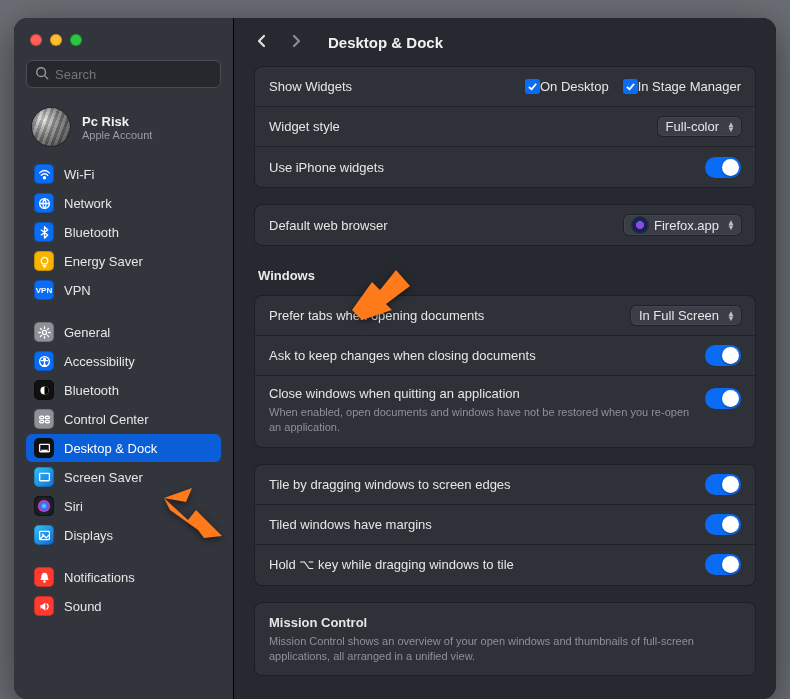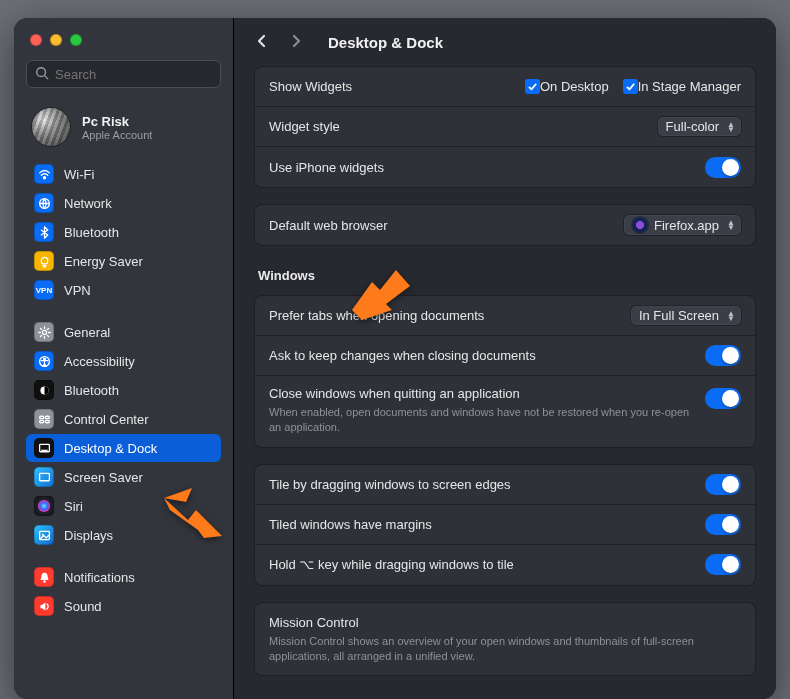--- a/index.html
+++ b/index.html
@@ -418,21 +418,21 @@
         <div class="row">
           <div class="row-label">Hold ⌥ key while dragging windows to tile</div>
           <div class="toggle on">
               <div class="knob"></div>
             </div>
         </div>
       </div>
 
       <div class="group">
         <div class="row" style="flex-direction:column; align-items:flex-start; padding-top:12px; padding-bottom:12px;">
-          <div class="row-label" style="font-weight:400;">Mission Control</div>
+          <div class="row-label" style="font-weight:700;">Mission Control</div>
           <div class="row-sub">Mission Control shows an overview of your open windows and thumbnails of full-screen applications, all arranged in a unified view.</div>
         </div>
       </div>
 
     </div>
   </div>
 
   <svg class="arrow" style="left:338px; top:252px;" viewBox="0 0 60 50">
     <polygon points="0,40 20,12 28,20 44,0 58,16 34,34 40,40 10,50" fill="#ff7a1a"></polygon>
   </svg>

